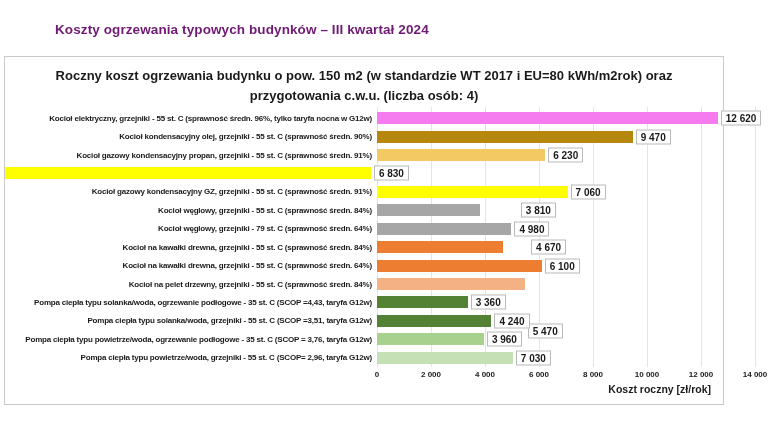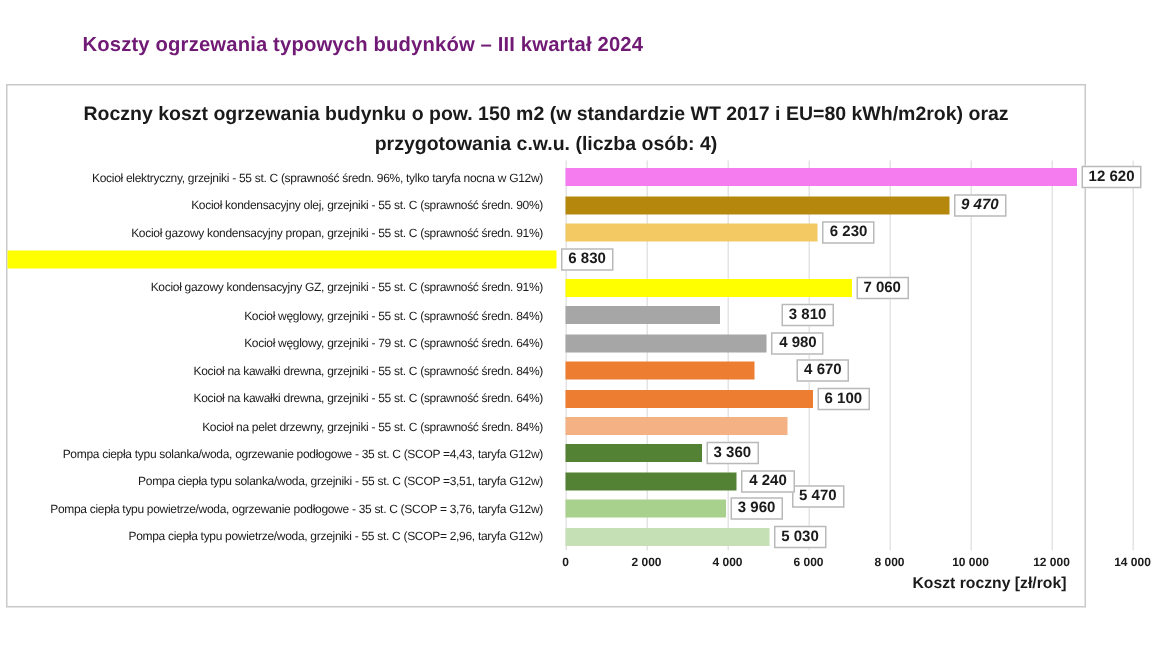--- a/index.html
+++ b/index.html
@@ -61,24 +61,24 @@
   .cat-label {
     width: 372px;
     display: flex;
     justify-content: flex-end;
     align-items: center;
     overflow: visible;
   }
   .cat-label span {
     white-space: nowrap;
     font-size: 8px;
-    font-weight: normal;
+    font-weight: bold;
     letter-spacing: -0.2px;
     color: #1a1a1a;
-    padding-right: 15px;
+    padding-right: 5px;
   }
   .bar-area {
     position: relative;
     flex: 1;
     height: 100%;
   }
   .bar {
     position: absolute;
     left: 0; top: 50%;
     transform: translateY(-50%);
@@ -150,21 +150,21 @@
             <div class="bar" style="width: 90.1429%; background: rgb(244, 124, 239);"></div>
             <div class="val-box" style="left: calc(90.1429% + 3px);">12 620</div>
           </div>
         </div>
         <div class="row">
           <div class="cat-label">
             <span>Kocioł  kondensacyjny olej,  grzejniki - 55 st. C   (sprawność średn. 90%)</span>
           </div>
           <div class="bar-area">
             <div class="bar" style="width: 67.6429%; background: rgb(182, 135, 13);"></div>
-            <div class="val-box" style="left: calc(67.6429% + 3px); font-style: italic;">9 470</div>
+            <div class="val-box" style="left: calc(67.6429% + 3px);">9 470</div>
           </div>
         </div>
         <div class="row">
           <div class="cat-label">
             <span>Kocioł gazowy kondensacyjny propan, grzejniki - 55 st. C  (sprawność średn. 91%)</span>
           </div>
           <div class="bar-area">
             <div class="bar" style="width: 44.5%; background: rgb(243, 201, 100);"></div>
             <div class="val-box" style="left: calc(44.5% + 3px);">6 230</div>
           </div>
@@ -255,21 +255,21 @@
             <div class="bar" style="width: 28.2857%; background: rgb(169, 209, 142);"></div>
             <div class="val-box" style="left: calc(28.2857% + 3px);">3 960</div>
           </div>
         </div>
         <div class="row">
           <div class="cat-label">
             <span>Pompa ciepła typu powietrze/woda, grzejniki - 55 st. C (SCOP= 2,96, taryfa G12w)</span>
           </div>
           <div class="bar-area">
             <div class="bar" style="width: 35.9286%; background: rgb(197, 224, 180);"></div>
-            <div class="val-box" style="left: calc(35.9286% + 3px);">5 030</div>
+            <div class="val-box" style="left: calc(35.9286% + 3px);">7 030</div>
           </div>
         </div>
       </div>
 
     <div class="x-ticks" id="x-ticks">
         <span class="x-tick" style="left: 0%;">0</span>
         <span class="x-tick" style="left: 14.2857%;">2 000</span>
         <span class="x-tick" style="left: 28.5714%;">4 000</span>
         <span class="x-tick" style="left: 42.8571%;">6 000</span>
         <span class="x-tick" style="left: 57.1429%;">8 000</span>

